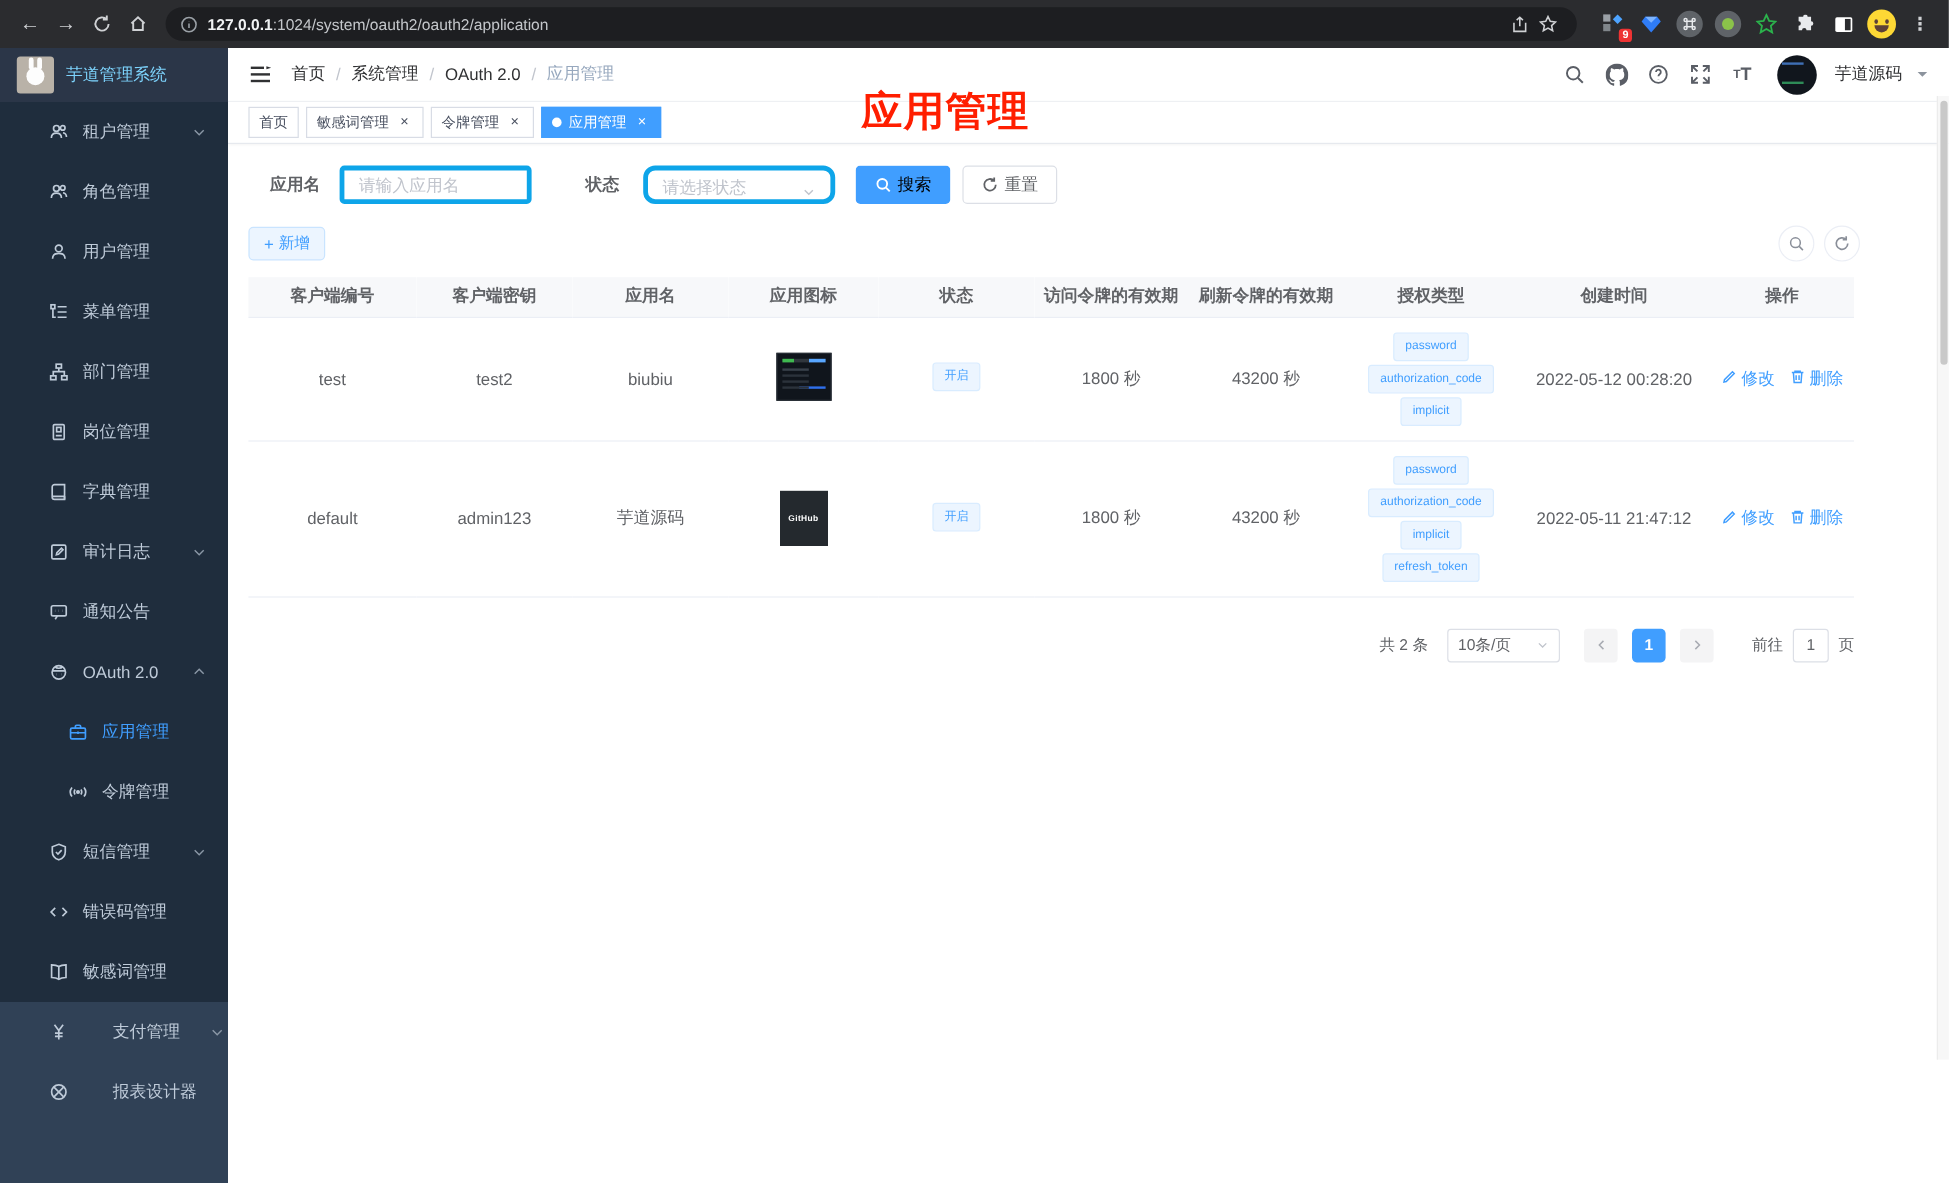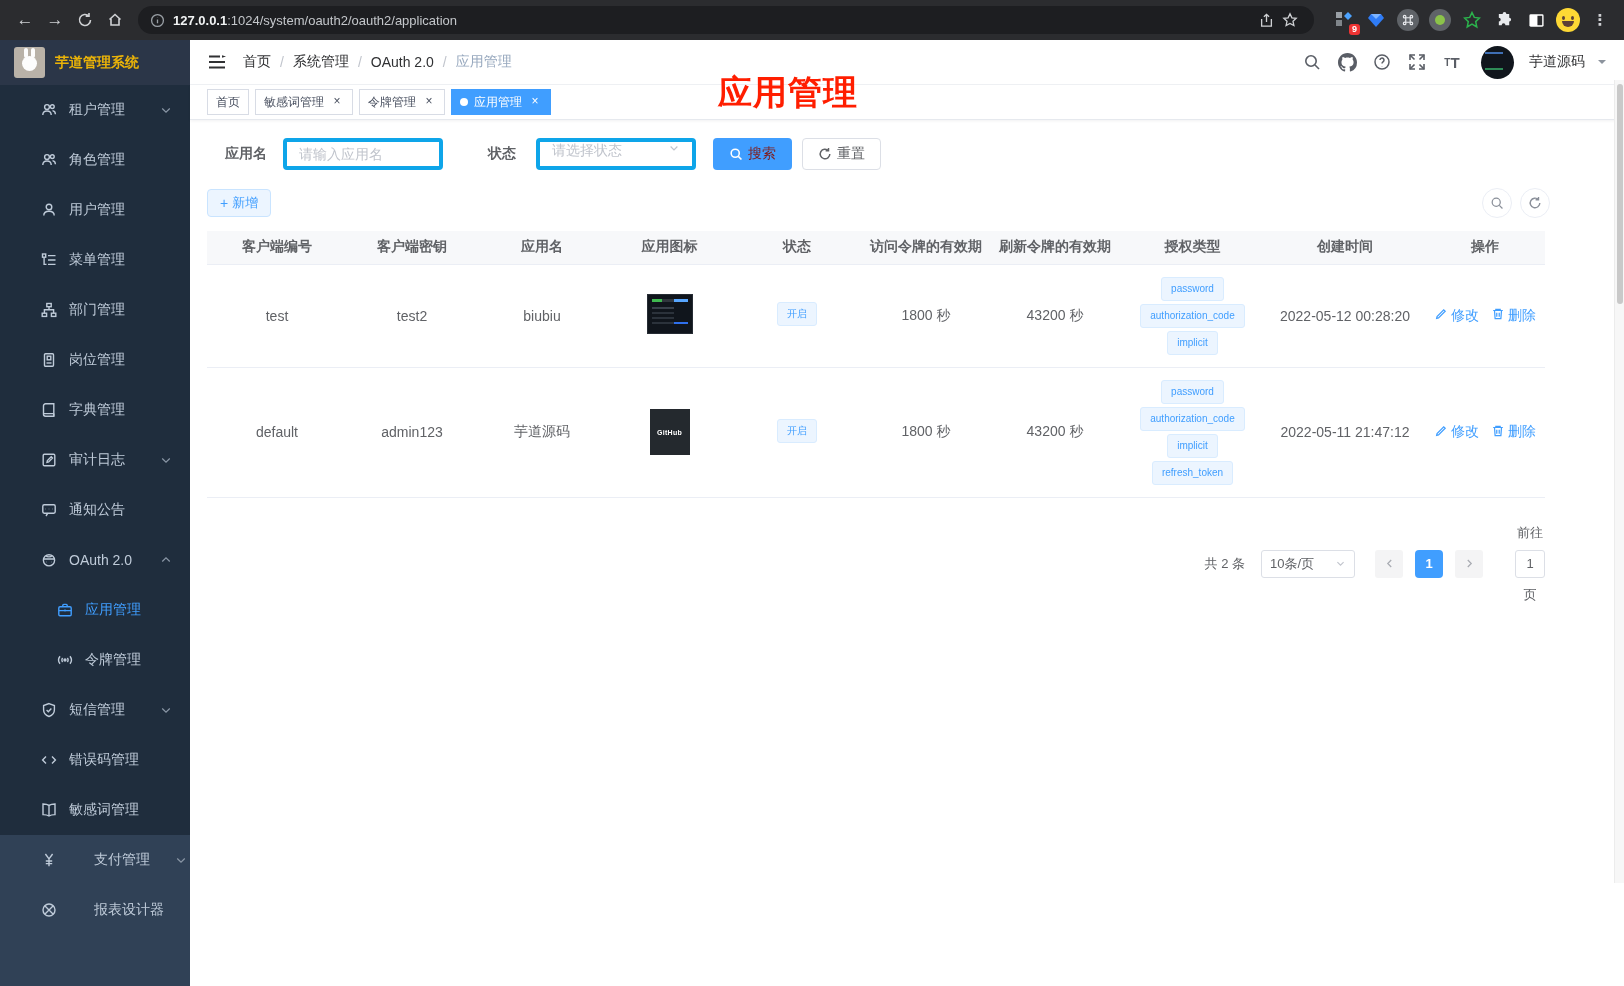--- a/index.html
+++ b/index.html
@@ -32,21 +32,21 @@
 
   
   .sidebar { position:absolute; left:0; top:40px; width:190px; height:946px;
              background:#304156; overflow:hidden; }
   .logo-row { height:45px; background:#2b3648; display:flex; align-items:center; padding:0 14px; }
   .logo-img { width:31px; height:31px; border-radius:3px; background:#b9b2a8; position:relative; overflow:hidden; flex:0 0 auto; }
   .logo-img:before { content:""; position:absolute; left:8px; top:9px; width:15px; height:15px;
                      background:#fdfdfd; border-radius:50%; }
   .logo-img:after  { content:""; position:absolute; left:10px; top:1px; width:4px; height:10px;
                      background:#fdfdfd; border-radius:2px; box-shadow:7px 0 0 #fdfdfd; }
-  .logo-title { color:#eab308; font-weight:700; font-size:14px; margin-left:10px; white-space:nowrap; }
+  .logo-title { color:#7dd3fc; font-weight:400; font-size:14px; margin-left:10px; white-space:nowrap; }
   .menu { position:absolute; top:45px; left:0; right:0; bottom:0; }
   .menu-item { height:50px; display:flex; align-items:center; padding:0 18px 0 41px;
                color:#bfcbd9; font-size:14px; cursor:pointer; }
   .menu-item.sub { background:#1f2d3d; }
   .menu-item.root { background:#304156;gap:25px; }
   .menu-item.indent2 { padding-left:57px; }
   .menu-item.active { color:#409eff; }
   .mi-icon { width:16px; height:16px; margin-right:12px; display:flex; align-items:center;
              justify-content:center; flex:0 0 auto; }
   .mi-icon svg { width:16px; height:16px; }
@@ -88,26 +88,26 @@
   .content { position:relative; padding:18px 74px 0 17px; }
 
   .filter-row { display:flex; align-items:center; height:32px; }
   .f-label { font-size:14px; font-weight:700; color:#606266; }
   .f-label.l1 { margin-left:18px; margin-right:16px; }
   .f-label.l2 { margin-left:45px; margin-right:20px; }
   .inp, .sel { width:160px; height:32px; border:4px solid #0ea5e9; border-radius:4px;
                font-size:14px; padding:0 12px; color:#606266; background:#fff;
                font-family:inherit; }
   .inp::placeholder { color:#c0c4cc; }
-  .sel { display:flex; align-items:flex-start; justify-content:space-between; cursor:pointer; }
+  .sel { display:flex; align-items:flex-end; justify-content:space-between; cursor:pointer;border-radius:10px; }
   .sel .ph { color:#c0c4cc; }
   .sel .car { color:#c0c4cc; display:flex; }
   .btn { height:32px; border-radius:4px; font-size:14px; display:flex; align-items:center;
          justify-content:center; gap:5px; cursor:pointer; border:1px solid transparent; padding:0 15px; }
-  .btn-primary { background:#409eff; color:#7f1d1d; margin-left:17px; }
+  .btn-primary { background:#409eff; color:#000000; margin-left:17px; }
   .btn-plain { background:#fff; color:#606266; border-color:#dcdfe6; margin-left:10px; }
 
   .toolbar-row { margin-top:18px; display:flex; align-items:center; justify-content:space-between; }
   .btn-add { height:28px; padding:0 12px; background:#ecf5ff; border:1px solid #c9e4ff;
              color:#409eff; border-radius:4px; font-size:13px; display:flex; align-items:center;
              gap:4px; cursor:pointer; }
   .tool-circles { display:flex; gap:8px; }
   .circ { width:30px; height:30px; border-radius:50%; border:1px solid #ebeef5; background:#fff;
           color:#8a8f99; display:flex; align-items:center; justify-content:center; cursor:pointer; }
 
@@ -140,21 +140,21 @@
   .pg-total { margin-right:8px; }
   .pg-size { width:94px; height:28px; border:1px solid #dcdfe6; border-radius:3px; display:flex;
              align-items:center; justify-content:space-between; padding:0 8px; color:#606266; cursor:pointer; }
   .pg-size .car { color:#c0c4cc; display:flex; }
   .pg-btn { width:28px; height:28px; border-radius:3px; background:#f4f4f5; color:#a8abb2;
             display:flex; align-items:center; justify-content:center; cursor:pointer; margin-left:4px; }
   .pg-btn.first { margin-left:12px; }
   .pg-num { width:28px; height:28px; border-radius:4px; background:#409eff; color:#fff;
             font-weight:700; display:flex; align-items:center; justify-content:center;
             cursor:pointer; margin-left:4px; }
-  .pg-goto { margin-left:24px; display:flex; align-items:center; gap:8px;flex-direction:column; }
+  .pg-goto { margin-left:24px; display:flex; align-items:center; gap:8px; }
   .pg-input { width:30px; height:28px; border:1px solid #dcdfe6; border-radius:3px;
               text-align:center; font-size:13px; color:#606266; font-family:inherit; }
 
   .scrollbar { position:absolute; right:0; top:40px; bottom:0; width:10px; background:#f7f7f7;
                border-left:1px solid #ececec; }
   .scroll-thumb { position:absolute; top:4px; left:2px; width:6px; height:220px;
                   border-radius:3px; background:#c9c9c9; }
 </style>
 </head>
 <body>

